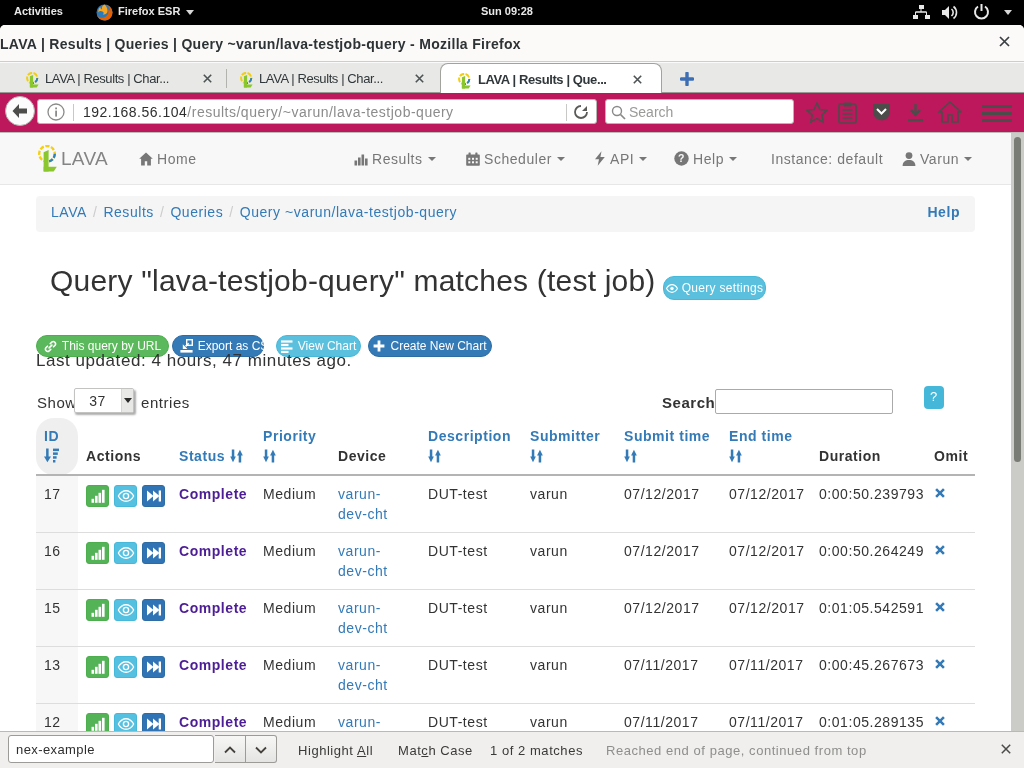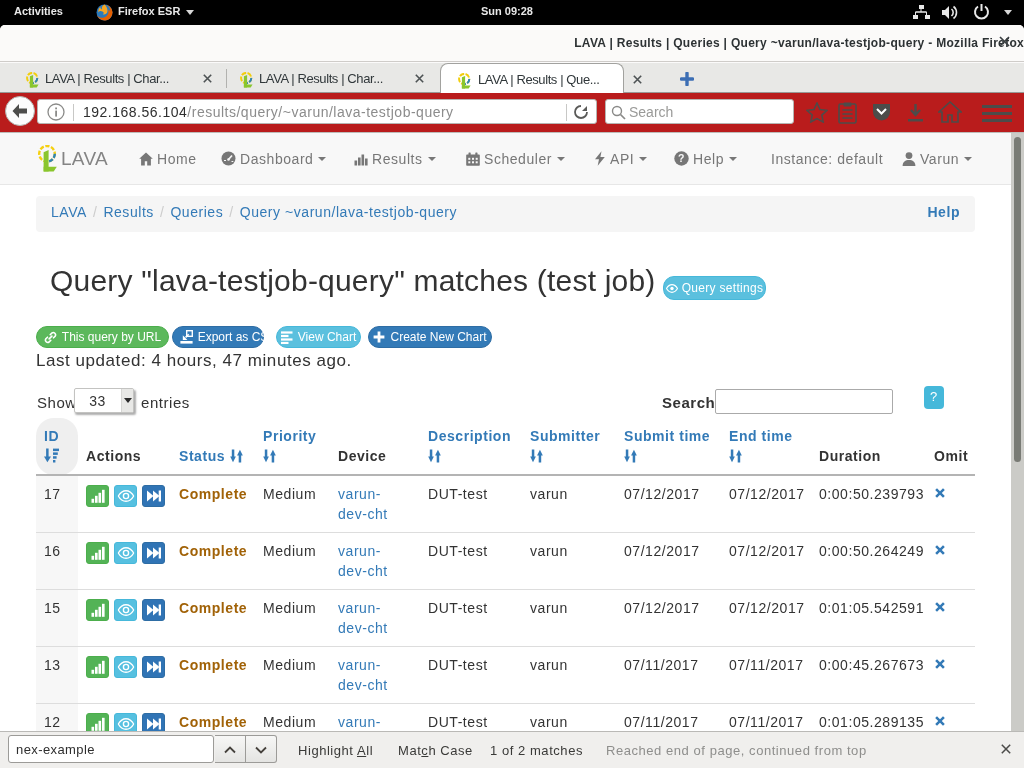--- a/index.html
+++ b/index.html
@@ -12,33 +12,33 @@
 #gnome .ff { position:absolute; left:96px; top:5px; }
 #gnome .ff .lbl { margin-left:22px; }
 #gnome .clock { position:absolute; left:481px; top:5px; }
 #gnome .caret-w { display:inline-block; width:0; height:0; border-left:4px solid transparent; border-right:4px solid transparent; border-top:5px solid #d8d8d8; margin-left:6px; vertical-align:middle; }
 
 
 #win { position:absolute; top:25px; left:0; width:1024px; height:743px; background:#fbfafa; border-radius:5px 5px 0 0; }
 
 
 #titlebar { position:absolute; top:0; left:0; width:1024px; height:37px; background:#fbfaf9; border-radius:5px 5px 0 0; border-bottom:1px solid #cfccc9; }
-#titlebar .t { position:absolute; top:11px; left:0; width:100%; text-align:right; font-size:12px; font-weight:bold; color:#2d3234; letter-spacing:0.3px; }
+#titlebar .t { position:absolute; top:11px; left:0; width:100%; text-align:left; font-size:14px; font-weight:bold; color:#2d3234; letter-spacing:0.3px; }
 #titlebar .x { position:absolute; right:14px; top:8px; font-size:15px; color:#37403f; font-weight:bold; }
 
 
 #tabbar { position:absolute; top:38px; left:0; width:1024px; height:30px; background:#e8e8e6; border-bottom:1px solid #989895; }
 .tab { position:absolute; top:0; height:30px; font-size:13px; color:#30373a; }
 .tab .ttl { position:absolute; top:8px; left:21px; white-space:nowrap; letter-spacing:-0.4px; }
 .tab .tx { position:absolute; top:9px; font-weight:bold; color:#4d5254; font-size:12px; }
 .tabsep { position:absolute; top:6px; width:1px; height:19px; background:#b2b2af; }
 #tab3 { background:#fff; border:1px solid #a2a29f; border-bottom:none; border-radius:8px 8px 0 0; height:31px; }
 
 
-#toolbar { position:absolute; top:68px; left:0; width:1024px; height:40px; background:#b91c1c; border-bottom:1px solid #bdbcb9; }
+#toolbar { position:absolute; top:68px; left:0; width:1024px; height:40px; background:#be185d; border-bottom:1px solid #bdbcb9; }
 #backbtn { position:absolute; left:5px; top:3px; width:30px; height:30px; border-radius:50%; background:#fcfcfc; border:1px solid #b3b3b0; }
 #urlbar { position:absolute; left:37px; top:6px; width:560px; height:25px; background:#fff; border:1px solid #b6b5b2; border-radius:3px; }
 #urlbar .txt { position:absolute; left:45px; top:4px; font-size:14px; color:#2f2f2f; white-space:nowrap; letter-spacing:0.5px; }
 #urlbar .txt .gray { color:#8c8c8c; }
 #urlbar .sep1 { position:absolute; left:35px; top:4px; width:1px; height:17px; background:#c8c8c6; }
 #urlbar .sep2 { position:absolute; right:29px; top:4px; width:1px; height:17px; background:#c8c8c6; }
 #searchbar { position:absolute; left:605px; top:6px; width:189px; height:25px; background:#fff; border:1px solid #b6b5b2; border-radius:3px; }
 #searchbar .ph { position:absolute; left:23px; top:4px; font-size:14px; color:#9a9a98; }
 
 
@@ -67,21 +67,21 @@
 #crumbbox { position:absolute; top:63px; left:36px; width:939px; height:36px; background:#f5f5f5; border-radius:4px; font-size:14px; }
 #crumbbox .in { position:absolute; left:15px; top:8px; color:#337ab7; }
 #crumbbox .sep { color:#ccc; margin:0 6px; }
 #crumbbox .help { position:absolute; right:15px; top:8px; color:#337ab7; font-weight:bold; }
 
 #h1row { position:absolute; top:131px; left:36px; width:939px; height:44px; }
 #h1row .h1 { position:absolute; left:14px; top:0; font-size:30px; color:#333; letter-spacing:0.2px; }
 #qsbtn { position:absolute; left:627px; top:12px; width:103px; height:24px; background:#5bc0de; border:1px solid #46b8da; color:#fff; font-size:12px; border-radius:11px; display:inline-flex; align-items:center; justify-content:center; white-space:nowrap; letter-spacing:0.3px; }
 
 #btnrow { position:absolute; top:193px; left:36px; height:22px; }
-.bbtn { position:absolute; top:0; height:22px; border-radius:11px; color:#fff; font-size:12px; white-space:nowrap; letter-spacing:0; }
+.bbtn { position:absolute; top:9px; height:22px; border-radius:11px; color:#fff; font-size:12px; white-space:nowrap; letter-spacing:0; }
 .bgreen { background:#5cb85c; border:1px solid #4cae4c; }
 .bblue { background:#337ab7; border:1px solid #2e6da4; }
 .binfo { background:#5bc0de; border:1px solid #46b8da; }
 
 #lastupd { position:absolute; top:218px; left:36px; font-size:17px; color:#333; letter-spacing:0.55px; }
 
 #showrow { position:absolute; top:254px; left:36px; width:939px; height:28px; font-size:15px; color:#333; }
 #showrow .shw { position:absolute; left:1px; top:7px; }
 .sel { position:absolute; left:38px; top:1px; width:60px; height:25px; background:#fff; border:1px solid #c3c3c1; border-radius:2px; box-shadow:1.5px 2px 2px rgba(0,0,0,0.32); }
 .sel .v { position:absolute; left:0; right:13px; top:4px; text-align:center; font-size:14px; }
@@ -91,21 +91,21 @@
 #showrow .slbl { position:absolute; left:626px; top:7px; font-weight:bold; }
 #showrow .sinp { position:absolute; left:679px; top:2px; width:178px; height:25px; border:1px solid #aaa; border-radius:2px; background:#fff; }
 #qbtn { position:absolute; left:888px; top:-1px; width:20px; height:23px; background:#45b8da; border-radius:4px; color:#fff; font-size:13px; text-align:center; padding-top:3px; }
 
 #tbl { position:absolute; top:285px; left:36px; width:939px; border-collapse:collapse; table-layout:fixed; font-size:14px; color:#333; }
 #tbl th { text-align:left; vertical-align:bottom; padding:8px; font-weight:bold; border-bottom:2px solid #b4b4b4; line-height:20px; }
 #tbl th.sortable { color:#337ab7; }
 #tbl td { padding:8px; vertical-align:top; border-bottom:1px solid #ddd; line-height:20px; }
 #tbl th.idcol { background:#efefef;border-radius:18px; }
 #tbl td.idcol { background:#f7f7f7; }
-#tbl .grn { color:#a16207; font-weight:bold; }
+#tbl .grn { color:#4c1d95; font-weight:bold; }
 #tbl a { color:#337ab7; text-decoration:none; }
 #tbl td.acts { white-space:nowrap; font-size:0; padding-top:9px; }
 .abtn { display:inline-block; width:23px; height:22px; border-radius:3px; margin-right:5px; position:relative; }
 .abtn svg { position:absolute; left:50%; top:50%; transform:translate(-50%,-50%); }
 .ag { background:#53b356; border:1px solid #4cae4c; }
 .ai { background:#56c0e0; border:1px solid #46b8da; }
 .ab { background:#3074b5; border:1px solid #2e6da4; }
 .omit { color:#337ab7; font-weight:bold; }
 .sorticon { display:inline-block; vertical-align:-2px; }
 .nico { margin-right:4px; }
@@ -167,21 +167,21 @@
           <circle cx="7.2" cy="6" r="5.1" fill="none" stroke="#f2ce0d" stroke-width="2" stroke-dasharray="4.8 1.4"></circle>
           <path d="M12.3 6a5.1 5.1 0 0 1-6.8 4.8" fill="none" stroke="#2e84b8" stroke-width="2" stroke-dasharray="4.8 1.4"></path>
           <path d="M4.9 4.3L8.1 2.9V15.4H4.9z" fill="#8ac62d"></path>
           <path d="M4.9 12.5H13.6L11.7 15.4H4.9z" fill="#8ac62d"></path>
         </svg>
       <span class="ttl" style="left:27px;">LAVA | Results | Char...</span>
       <span class="tx" style="left:183px;"><svg width="9" height="9" viewBox="0 0 9 9">
             <path d="M0.8 0.8L8.2 8.2M8.2 0.8L0.8 8.2" stroke="#4d5254" stroke-width="1.6"></path>
           </svg></span>
     </div>
-    <div class="tab" id="tab3" style="left:440px;width:184px;">
+    <div class="tab" id="tab3" style="left:440px;width:222px;font-weight:bold;">
       <svg style="position:absolute;top:9px;left:16px" width="16" height="16" viewBox="0 0 16 16">
           <circle cx="7.2" cy="6" r="5.1" fill="none" stroke="#f2ce0d" stroke-width="2" stroke-dasharray="4.8 1.4"></circle>
           <path d="M12.3 6a5.1 5.1 0 0 1-6.8 4.8" fill="none" stroke="#2e84b8" stroke-width="2" stroke-dasharray="4.8 1.4"></path>
           <path d="M4.9 4.3L8.1 2.9V15.4H4.9z" fill="#8ac62d"></path>
           <path d="M4.9 12.5H13.6L11.7 15.4H4.9z" fill="#8ac62d"></path>
         </svg>
       <span class="ttl" style="left:37px;">LAVA | Results | Que...</span>
       <span class="tx" style="left:192px;"><svg width="9" height="9" viewBox="0 0 9 9">
             <path d="M0.8 0.8L8.2 8.2M8.2 0.8L0.8 8.2" stroke="#4d5254" stroke-width="1.6"></path>
           </svg></span>
@@ -247,26 +247,20 @@
       <svg style="position:absolute;left:37px;top:12px" width="24" height="31" viewBox="0 0 24 31">
           <circle cx="10" cy="8.8" r="7.8" fill="none" stroke="#f5d011" stroke-width="2.4" stroke-dasharray="4.2 1.6"></circle>
           <path d="M17.8 8.8a7.8 7.8 0 0 1-10.3 7.4" fill="none" stroke="#2e84b8" stroke-width="2.4" stroke-dasharray="4.2 1.6"></path>
           <path d="M6.6 7.2L11.6 5V26.5H6.6z" fill="#8ac62d"></path>
           <path d="M6.6 21.7H19.8L16.7 26.5H6.6z" fill="#8ac62d"></path>
         </svg>
       <span class="item brandtxt" style="left:61px;">LAVA</span>
       <span class="item" style="left:139px;"><svg class="nico" width="14" height="14" viewBox="0 0 14 14" fill="#777">
             <path d="M7 0.5L0.2 6.8h1.9V13.5h3.7V9.3h2.4v4.2h3.7V6.8h1.9z"></path>
           </svg>Home</span>
-      <span class="item" style="left:221px;"><svg class="nico" width="15" height="15" viewBox="0 0 15 15">
-            <circle cx="7.5" cy="7.5" r="7" fill="#777"></circle>
-            <path d="M7.5 8.5L11 4.5" stroke="#f8f8f8" stroke-width="1.6" fill="none"></path>
-            <circle cx="7.5" cy="8.5" r="1.3" fill="#f8f8f8"></circle>
-            <path d="M3 9.5h2M10.5 10.5h1.8" stroke="#f8f8f8" stroke-width="1.1"></path>
-          </svg>Dashboard<span class="caret"></span></span>
       <span class="item" style="left:354px;"><svg class="nico" width="14" height="14" viewBox="0 0 14 14" fill="#777">
             <rect x="0.5" y="8.5" width="2.6" height="5"></rect>
             <rect x="4" y="5.5" width="2.6" height="8"></rect>
             <rect x="7.5" y="2.5" width="2.6" height="11"></rect>
             <rect x="11" y="6.5" width="2.6" height="7"></rect>
           </svg>Results<span class="caret"></span></span>
       <span class="item" style="left:466px;"><svg class="nico" width="14" height="14" viewBox="0 0 14 14" fill="#777">
             <path d="M1 2.5h12a0.8 0.8 0 0 1 0.8 0.8V13a0.8 0.8 0 0 1-0.8 0.8H1A0.8 0.8 0 0 1 0.2 13V3.3A0.8 0.8 0 0 1 1 2.5z"></path>
             <rect x="2.5" y="0.5" width="2.2" height="3.4" rx="0.6"></rect>
             <rect x="9.3" y="0.5" width="2.2" height="3.4" rx="0.6"></rect>
@@ -327,21 +321,21 @@
       <span class="bbtn bblue" style="left:332px;width:124px;"><svg width="12" height="12" viewBox="0 0 12 12" fill="#fff">
             <path d="M4.6 0.6h2.8v4h4v2.8h-4v4H4.6v-4h-4V4.6h4z"></path>
           </svg>Create New Chart</span>
     </div>
 
     <div id="lastupd">Last updated: 4 hours, 47 minutes ago.</div>
 
     <div id="showrow">
       <span class="shw">Show</span>
       <span class="sel">
-          <span class="v">33</span>
+          <span class="v">37</span>
           <span class="btn">
             <i></i>
           </span>
         </span>
       <span class="ent">entries</span>
       <span class="slbl">Search</span>
       <span class="sinp"></span>
       <span id="qbtn">?</span>
     </div>
 

